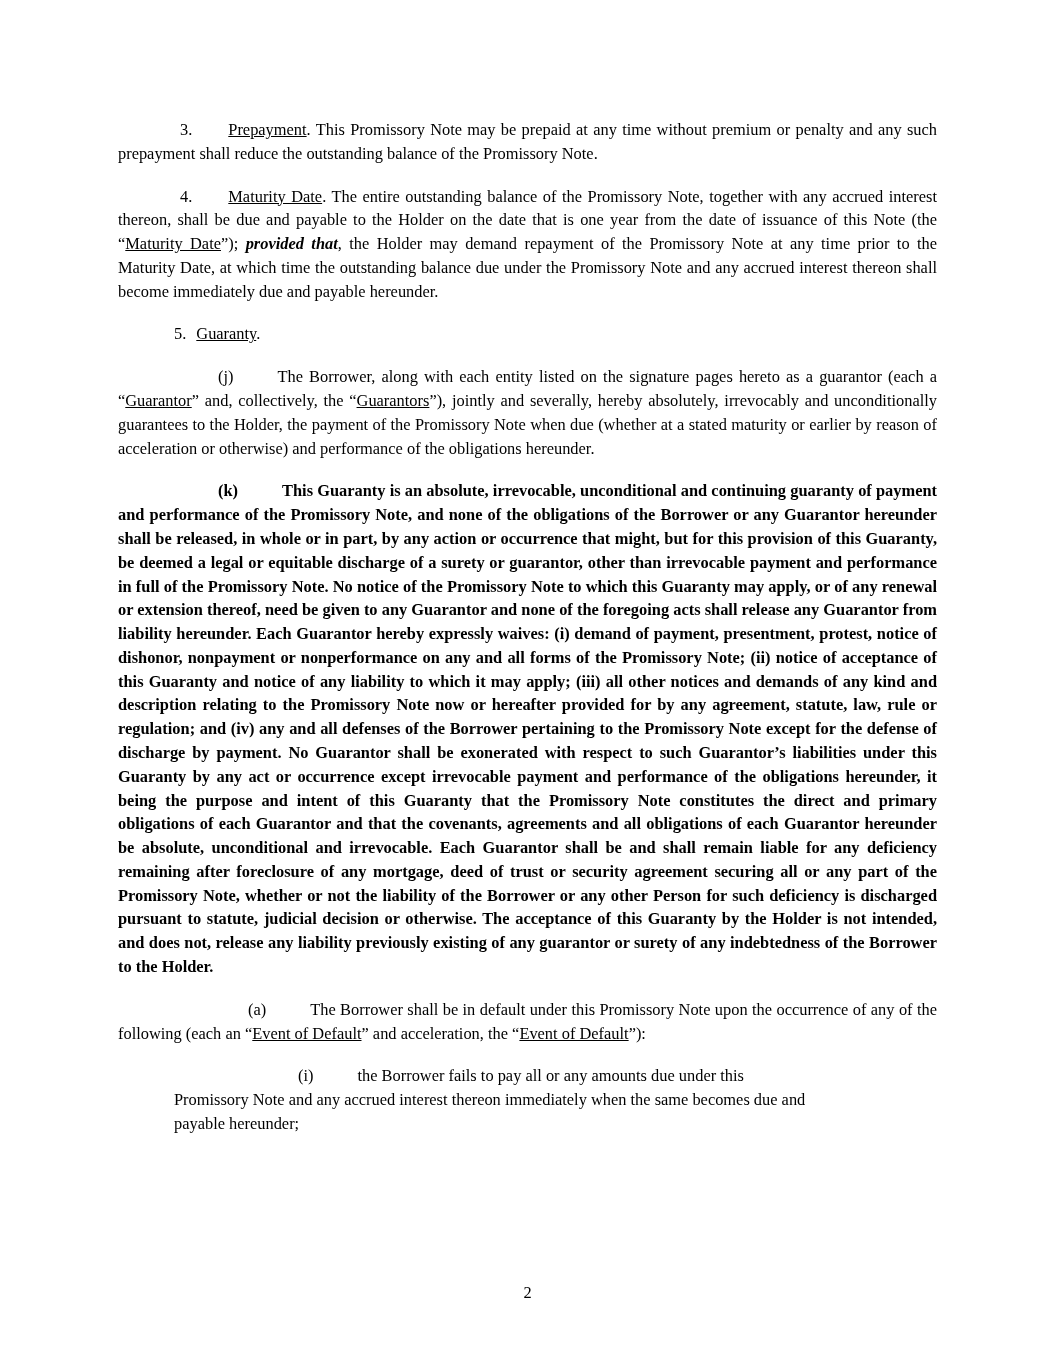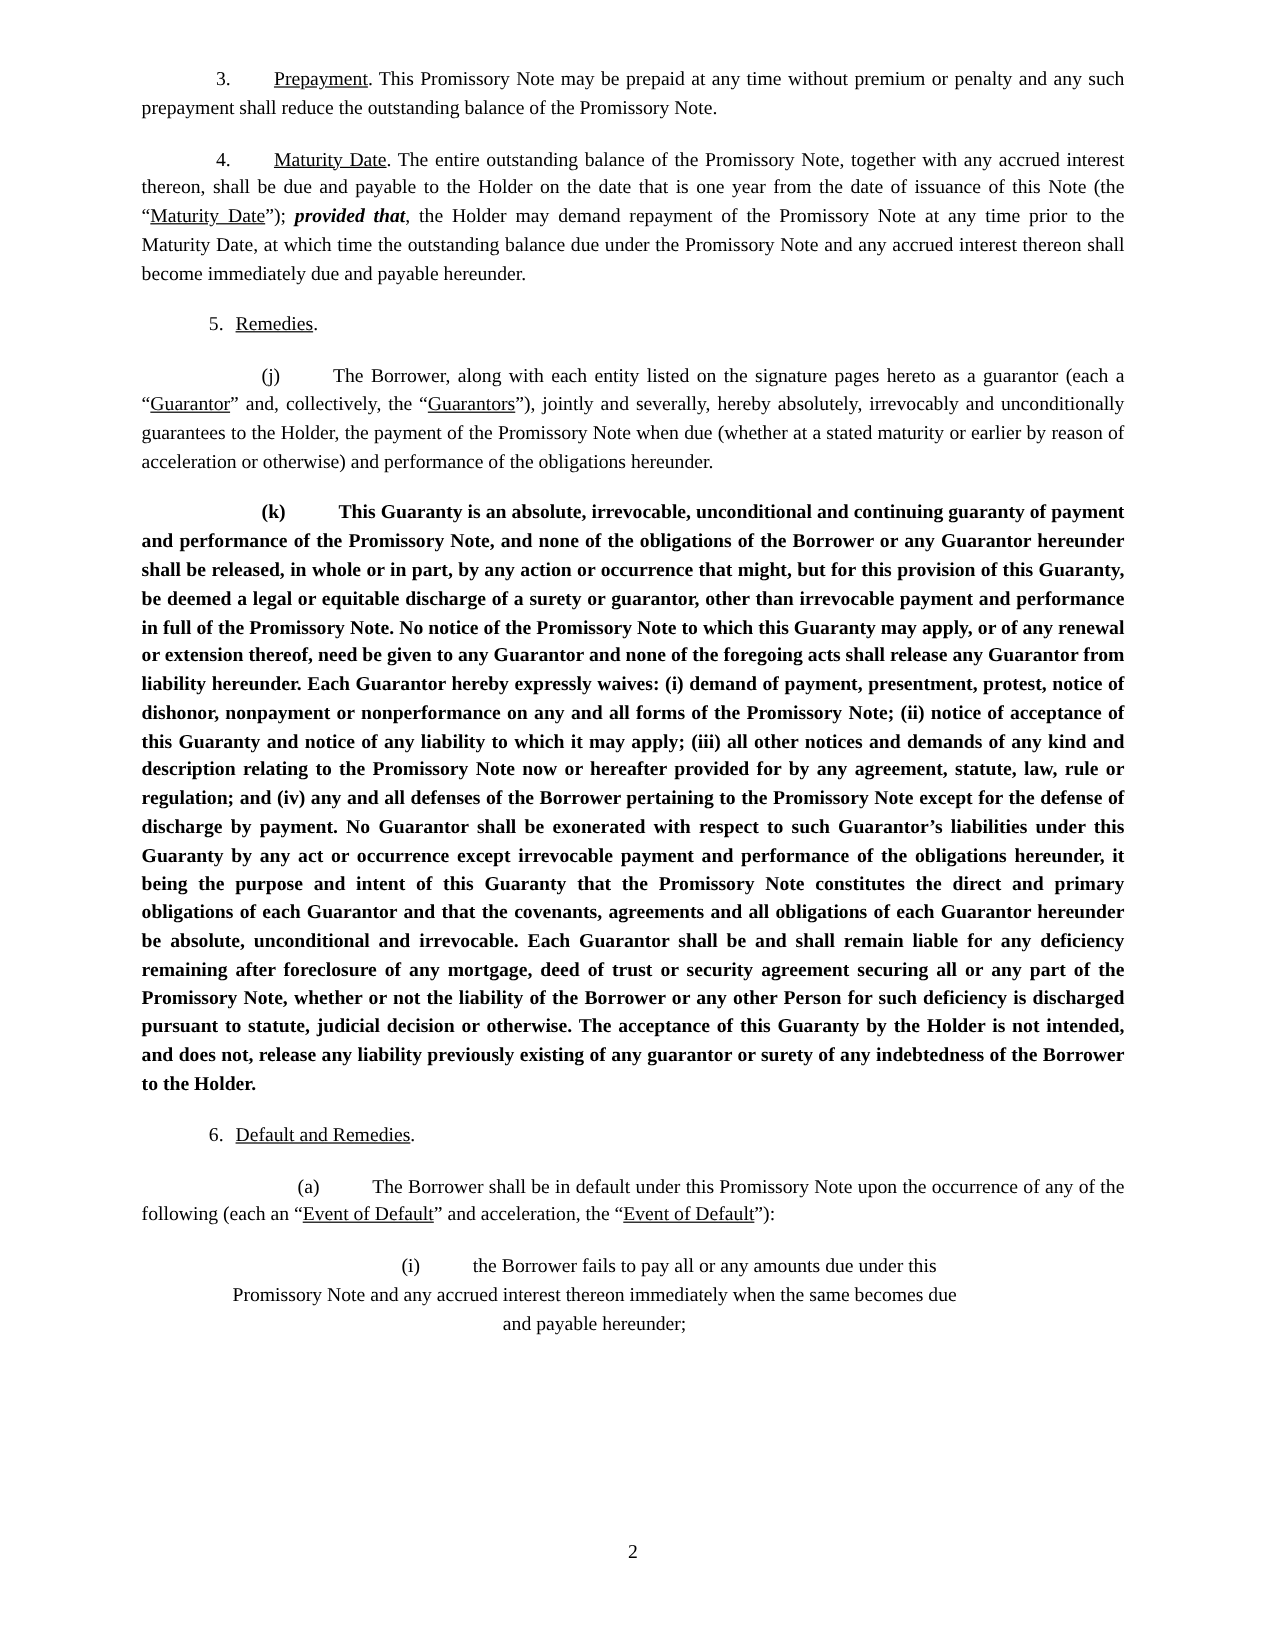--- a/index.html
+++ b/index.html
@@ -10,21 +10,21 @@
   body {
     font-family: "Liberation Serif", serif;
     color: #000000;
   }
   .page {
     width: 1055px;
     height: 1365px;
     position: relative;
     background: #ffffff;
     box-sizing: border-box;
-    padding: 54px 118px 40px 118px;
+    padding: 118px 118px 40px 118px;
   }
   .doc-body {
     font-size: 16.4px;
     line-height: 1.45;
     text-align: justify;
     text-justify: inter-word;
   }
   p {
     margin: 0 0 0 0;
   }
@@ -68,41 +68,38 @@
 
     <p class="para indent-1">
       <span>3.</span><span class="lbl-sp"></span><u>Prepayment</u><span>. This Promissory Note may be prepaid at any time without premium or penalty and any such prepayment shall reduce the outstanding balance of the Promissory Note.</span>
     </p>
 
     <p class="para indent-1">
       <span>4.</span><span class="lbl-sp"></span><u>Maturity Date</u><span>. The entire outstanding balance of the Promissory Note, together with any accrued interest thereon, shall be due and payable to the Holder on the date that is one year from the date of issuance of this Note (the “</span><u>Maturity Date</u><span>”); </span><i>provided that</i><span>, the Holder may demand repayment of the Promissory Note at any time prior to the Maturity Date, at which time the outstanding balance due under the Promissory Note and any accrued interest thereon shall become immediately due and payable hereunder.</span>
     </p>
 
     <p class="para" style="text-indent:56px;">
-      <span>5.</span><span class="lbl-sp" style="width:10px;"></span><u>Remedies</u><span>.</span>
+      <span>5.</span><span class="lbl-sp" style="width:10px;"></span><u>Guaranty</u><span>.</span>
     </p>
 
     <p class="para" style="text-indent:100px;">
       <span>(j)</span><span class="lbl-sp-wide"></span><span>The Borrower, along with each entity listed on the signature pages hereto as a guarantor (each a “</span><u>Guarantor</u><span>” and, collectively, the “</span><u>Guarantors</u><span>”), jointly and severally, hereby absolutely, irrevocably and unconditionally guarantees to the Holder, the payment of the Promissory Note when due (whether at a stated maturity or earlier by reason of acceleration or otherwise) and performance of the obligations hereunder.</span>
     </p>
 
     <p class="para" style="text-indent:100px;font-weight:bold;">
       <span>(k)</span><span class="lbl-sp-wide"></span><span>This Guaranty is an absolute, irrevocable, unconditional and continuing guaranty of payment and performance of the Promissory Note, and none of the obligations of the Borrower or any Guarantor hereunder shall be released, in whole or in part, by any action or occurrence that might, but for this provision of this Guaranty, be deemed a legal or equitable discharge of a surety or guarantor, other than irrevocable payment and performance in full of the Promissory Note. No notice of the Promissory Note to which this Guaranty may apply, or of any renewal or extension thereof, need be given to any Guarantor and none of the foregoing acts shall release any Guarantor from liability hereunder. Each Guarantor hereby expressly waives: (i) demand of payment, presentment, protest, notice of dishonor, nonpayment or nonperformance on any and all forms of the Promissory Note; (ii) notice of acceptance of this Guaranty and notice of any liability to which it may apply; (iii) all other notices and demands of any kind and description relating to the Promissory Note now or hereafter provided for by any agreement, statute, law, rule or regulation; and (iv) any and all defenses of the Borrower pertaining to the Promissory Note except for the defense of discharge by payment. No Guarantor shall be exonerated with respect to such Guarantor’s liabilities under this Guaranty by any act or occurrence except irrevocable payment and performance of the obligations hereunder, it being the purpose and intent of this Guaranty that the Promissory Note constitutes the direct and primary obligations of each Guarantor and that the covenants, agreements and all obligations of each Guarantor hereunder be absolute, unconditional and irrevocable. Each Guarantor shall be and shall remain liable for any deficiency remaining after foreclosure of any mortgage, deed of trust or security agreement securing all or any part of the Promissory Note, whether or not the liability of the Borrower or any other Person for such deficiency is discharged pursuant to statute, judicial decision or otherwise. The acceptance of this Guaranty by the Holder is not intended, and does not, release any liability previously existing of any guarantor or surety of any indebtedness of the Borrower to the Holder.</span>
     </p>
 
-    <p class="para" style="text-indent:56px;">
-      <span>6.</span><span class="lbl-sp" style="width:10px;"></span><u>Default and Remedies</u><span>.</span>
-    </p>
 
     <p class="para" style="text-indent:130px;">
       <span>(a)</span><span class="lbl-sp-wide"></span><span>The Borrower shall be in default under this Promissory Note upon the occurrence of any of the following (each an “</span><u>Event of Default</u><span>” and acceleration, the “</span><u>Event of Default</u><span>”):</span>
     </p>
 
     <div class="sub-i">
-      <p class="sub-i-inner" style="margin:16px;text-align:center;">
+      <p class="sub-i-inner" style="margin:0;">
         <span>(i)</span><span class="lbl-sp-wide"></span><span>the Borrower fails to pay all or any amounts due under this Promissory Note and any accrued interest thereon immediately when the same becomes due and payable hereunder;</span>
       </p>
     </div>
 
   </div>
 
   <div class="pagenum">2</div>
 </div>
 
 </body></html>

